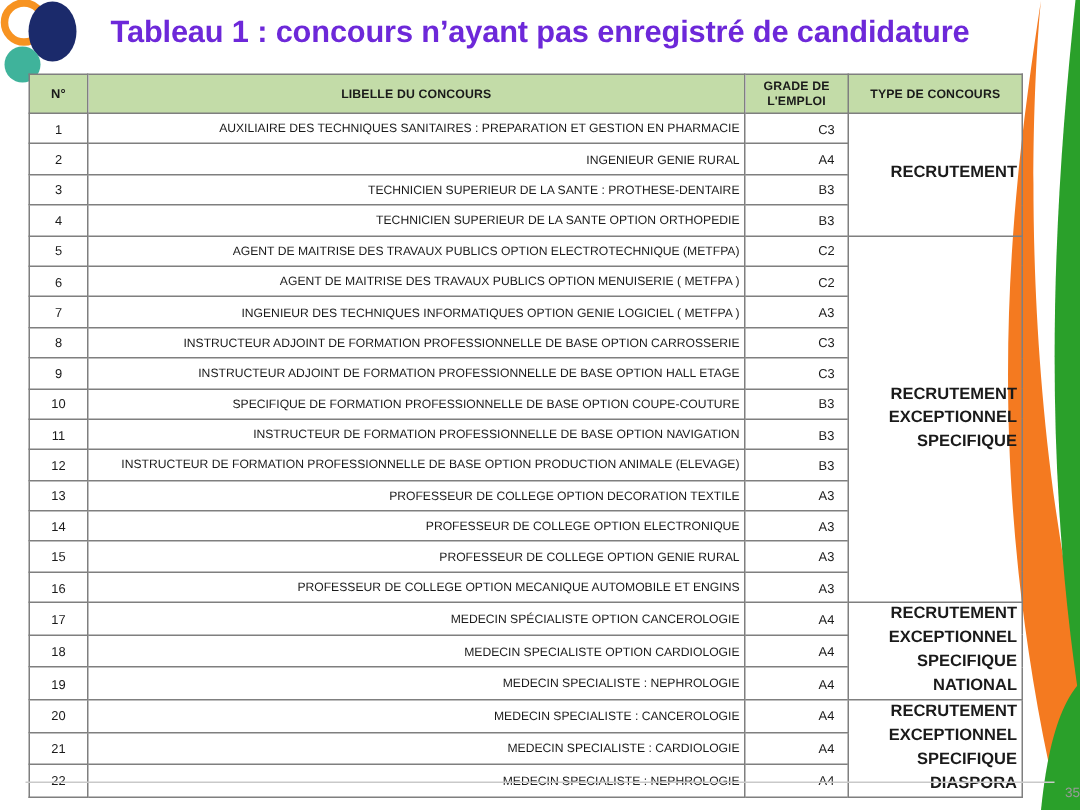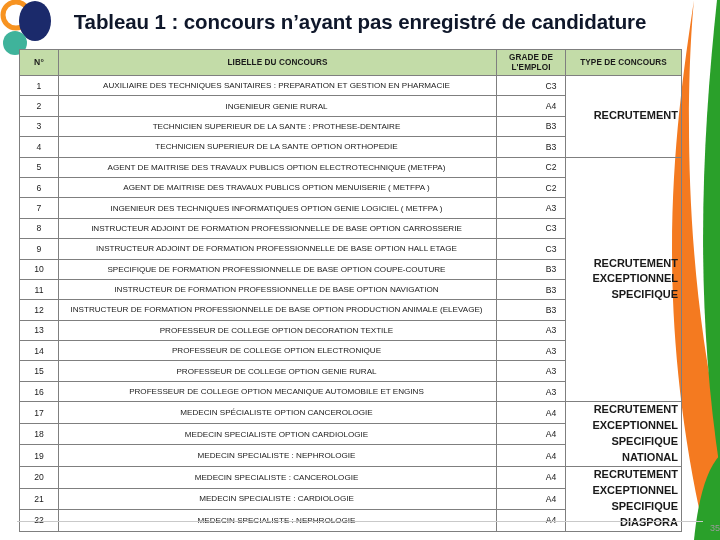--- a/index.html
+++ b/index.html
@@ -13,21 +13,21 @@
   
   .deco-right{position:absolute;top:0;right:0;width:100px;height:540px;pointer-events:none;}
 
   
   .deco-left{position:absolute;top:0;left:0;width:62px;height:62px;pointer-events:none;}
 
   
   .title{
     position:absolute;left:60px;top:10px;width:600px;
     text-align:center;
-    font-size:20.5px;font-weight:bold;color:#0f172a;
+    font-size:20.5px;font-weight:bold;color:#6d28d9;
     letter-spacing:-0.1px;white-space:nowrap;
   }
 
   
   .tbl-wrap{position:absolute;left:19px;top:49px;width:662px;}
   table{border-collapse:collapse;width:662px;table-layout:fixed;}
   col.c-num{width:39px;}
   col.c-lib{width:438px;}
   col.c-grade{width:69px;}
   col.c-type{width:116px;}
@@ -46,21 +46,21 @@
     font-weight:bold;
     text-align:center;
     font-size:8.2px;
     height:26px;
     line-height:1.18;
     letter-spacing:0.1px;
   }
   thead th.h-num{font-size:8.6px;}
   tbody td{height:20.4px;}
   tbody td.num{text-align:center;font-size:8.6px;}
-  tbody td.lib{text-align:center;padding-left:1px;}
+  tbody td.lib{text-align:right;padding-left:1px;}
   tbody td.grade{text-align:center;font-size:8.6px;padding-left:43px;}
   tbody td.type{
     text-align:right;font-size:11px;line-height:1.45;
     vertical-align:middle;
     font-weight:bold;
   }
 
   
   .footer-rule{
     position:absolute;left:17px;top:521px;width:686px;height:1px;background:#c9c9c9;

